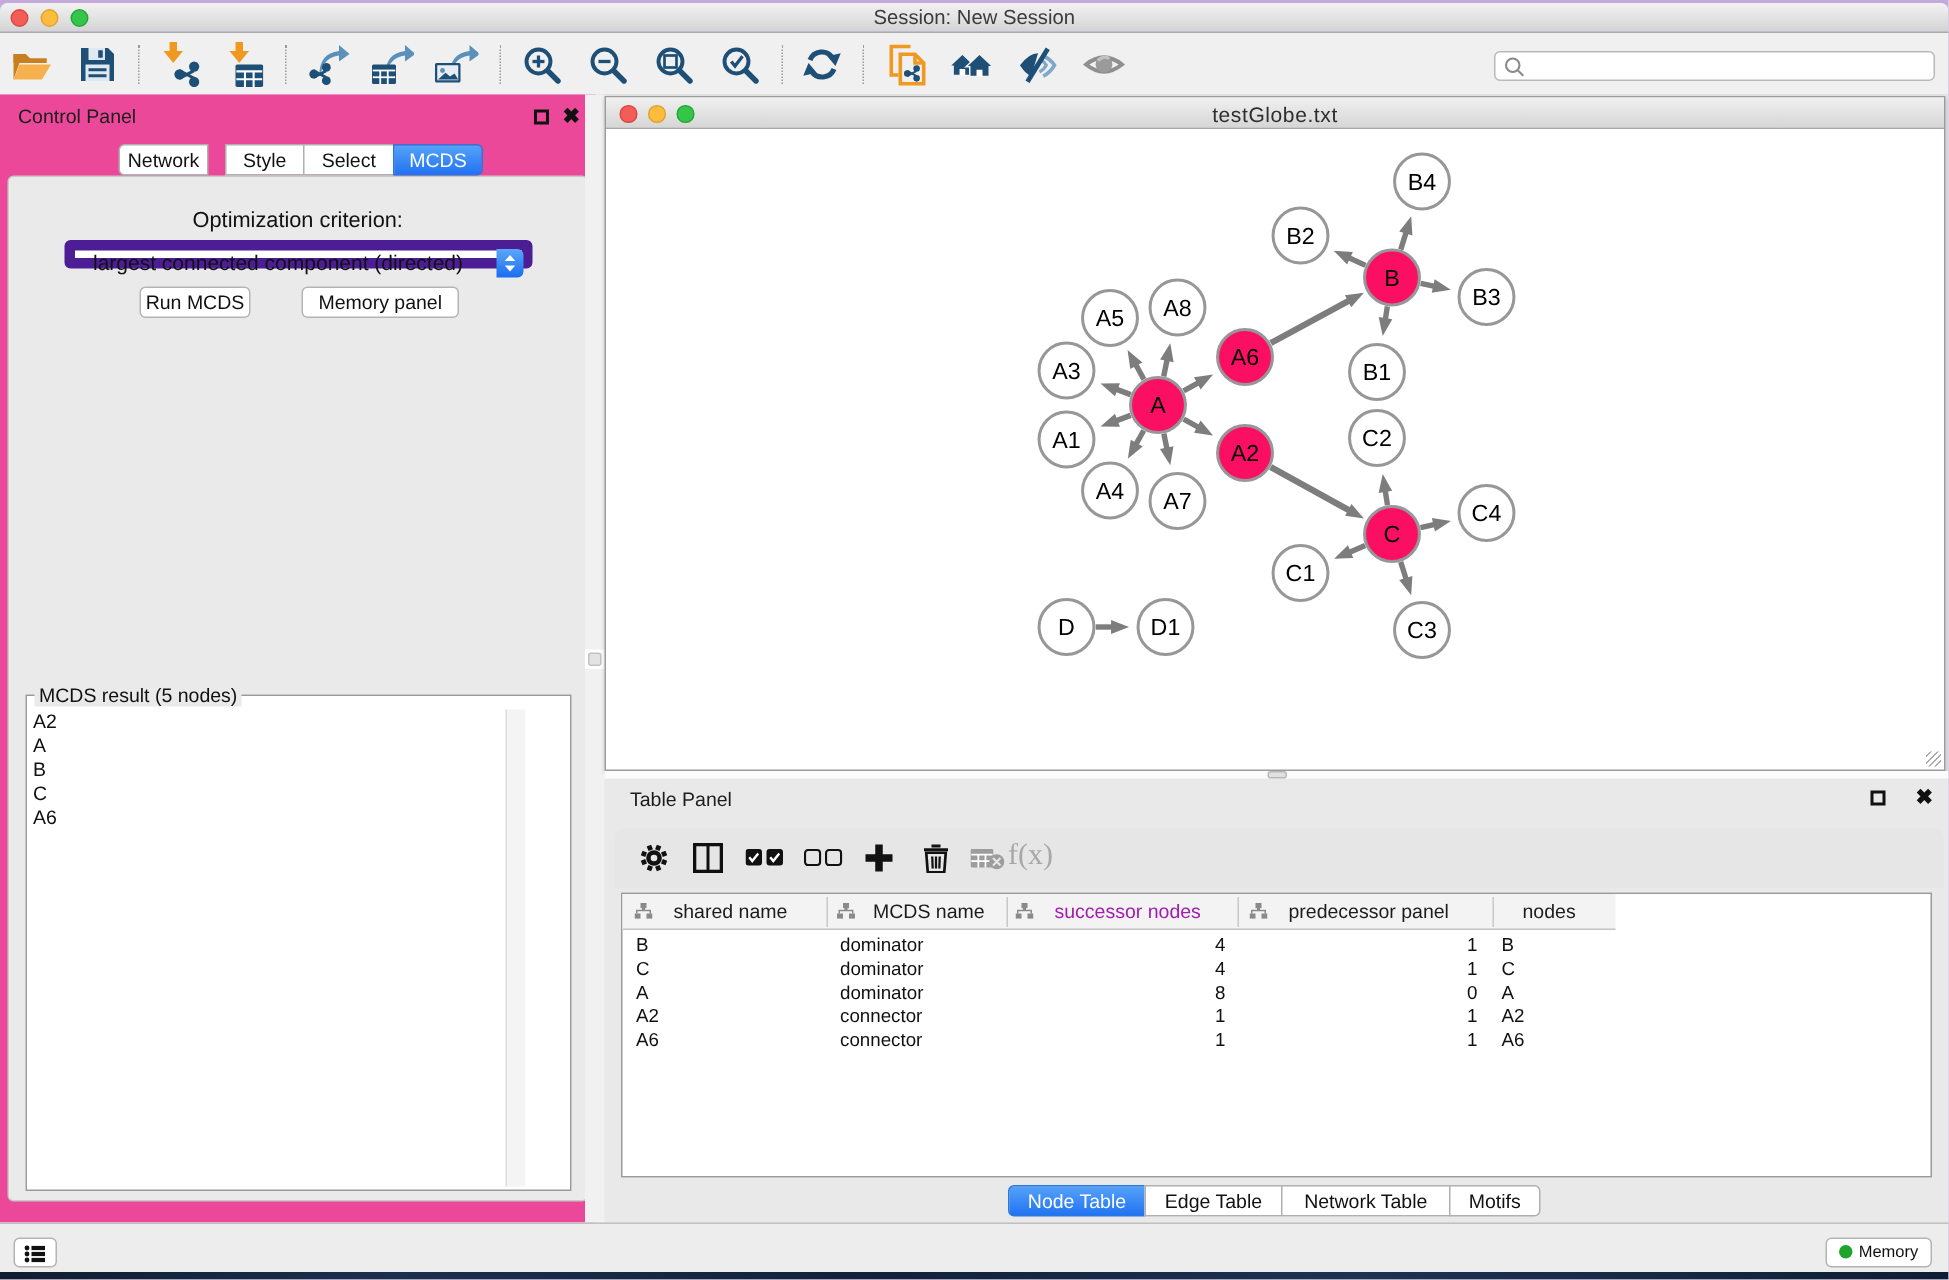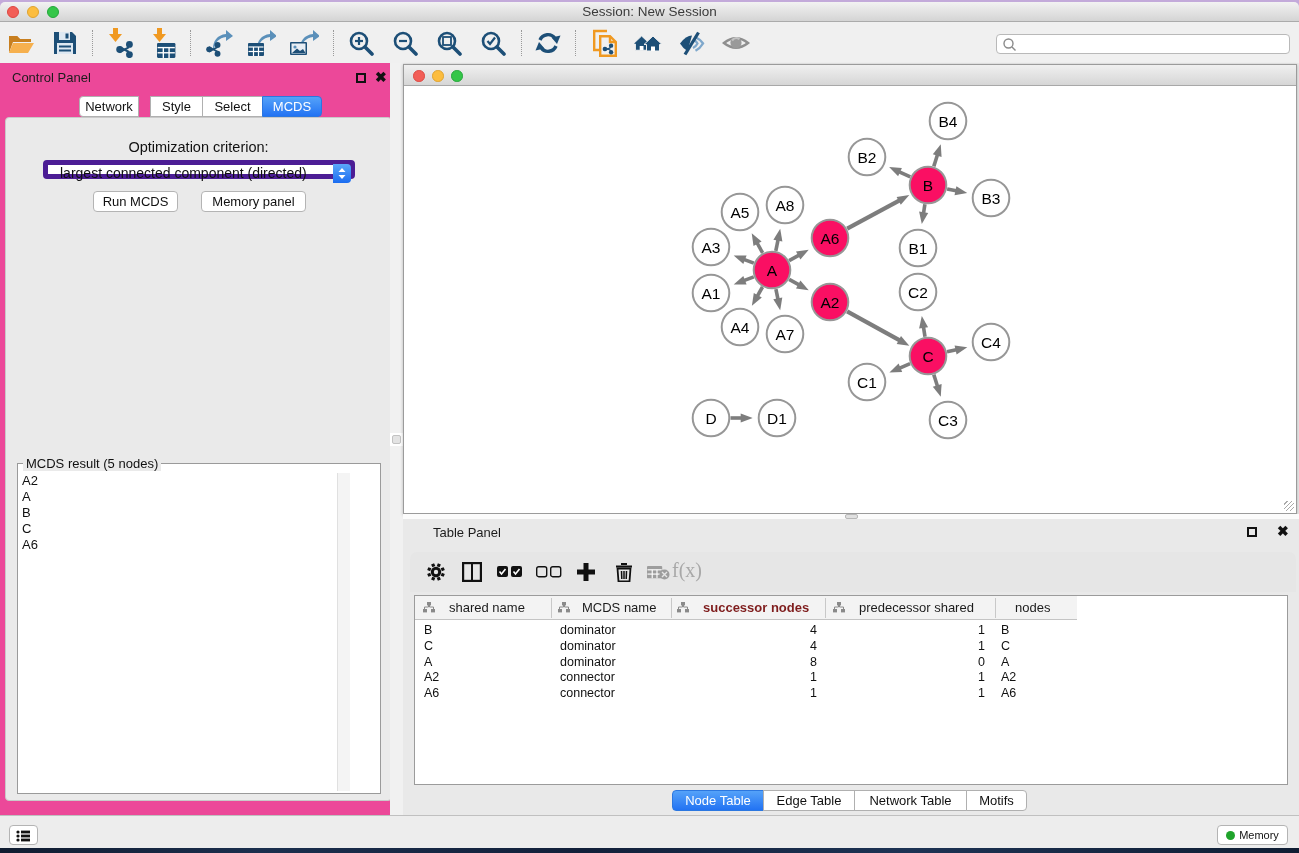--- a/index.html
+++ b/index.html
@@ -15,21 +15,21 @@
 .icon{position:absolute;top:30px;}
 svg text{font-family:"Liberation Sans",sans-serif;}
 
 .cpanel{left:0;top:0;width:397px;height:752px;background:#ec4899;}
 .cp-title{left:12px;top:7px;font-size:13px;color:#1c1c1c;}
 .cp-box{left:5px;top:54px;width:387px;height:684px;border:1px solid #c9c9c9;border-radius:4px;background:#eaeaea;}
 .tab{position:absolute;top:0;height:21px;border:1px solid #b0b0b0;background:#fff;font-size:13px;color:#111;text-align:center;line-height:19px;}
 .tabsel{background:linear-gradient(#55a2f9,#2273f3);color:#fff;border-color:#2b77e0;}
 .btn{position:absolute;background:#fff;border:1px solid #b4b4b4;border-radius:4px;font-size:13px;color:#111;text-align:center;}
 
-.dd{left:43px;top:97px;width:312px;height:19px;background:#fff;border:5px solid #4c1d95;border-radius:4px;font-size:14px;color:#111;}
+.dd{left:43px;top:97px;width:312px;height:19px;background:#fff;border:7px solid #4c1d95;border-radius:4px;font-size:14px;color:#111;}
 .dd-step{position:absolute;right:-1px;top:-1px;width:18px;height:19px;border-radius:0 4px 4px 0;background:linear-gradient(#5ba7fa,#1a6cf0);}
 
 .fieldset{left:17px;top:393px;width:336px;height:345px;}
 .fs-border{position:absolute;left:0;top:7px;width:364px;height:331px;border:1px solid #9a9a9a;background:#fff;}
 .fs-label{position:absolute;left:6px;top:0;background:#eaeaea;padding:0 3px;font-size:13px;color:#111;}
 .fs-list{position:absolute;left:2px;top:17px;width:345px;height:318px;background:#fff;font-size:13px;color:#111;line-height:16px;padding-left:3px;}
 .fs-scroll{position:absolute;right:3px;top:17px;width:13px;height:318px;background:#f4f4f4;border-left:1px solid #e0e0e0;}
 </style></head>
 <body>
 <div class="abs titlebar"></div>
@@ -208,21 +208,21 @@
     <div class="abs tab" style="top:33px;left:202px;width:61px;">Select</div>
     <div class="abs tab tabsel" style="top:33px;left:262px;width:60px;border-radius:0 4px 4px 0;">MCDS</div>
     <div class="abs" style="left:0;top:76px;width:397px;text-align:center;font-size:14.5px;color:#111;">Optimization criterion:</div>
     <div class="abs dd">
         <span style="position:absolute;left:12px;top:0px;">largest connected component (directed)</span>
       <div class="dd-step"><svg width="18" height="19">
             <path d="M9 4 L12.5 8 L5.5 8 Z" fill="#fff"></path>
             <path d="M9 15 L12.5 11 L5.5 11 Z" fill="#fff"></path>
           </svg></div>
     </div>
-    <div class="btn" style="left:93px;top:128px;width:85px;height:21px;line-height:19px;">Run MCDS</div>
+    <div class="btn" style="left:93px;top:128px;width:74px;height:21px;line-height:19px;">Run MCDS</div>
     <div class="btn" style="left:201px;top:128px;width:105px;height:21px;line-height:19px;">Memory panel</div>
     <div class="abs fieldset">
       <div class="fs-border"></div>
       <div class="fs-label">MCDS result (5 nodes)</div>
       <div class="fs-list">A2<br>A<br>B<br>C<br>A6</div>
       <div class="fs-scroll"></div>
     </div>
   </div>
   <div class="abs" style="left:390px;top:0px;width:13px;height:752px;background:#f1f1f1;"></div>
 <div class="abs" style="left:390px;top:370px;width:13px;height:13px;background:#fff;"></div>
@@ -239,20 +239,21 @@
           <circle cx="8" cy="13" r="1.6"></circle>
           <rect x="11" y="11.6" width="9" height="2.8"></rect>
         </g>
       </svg></div>
   <div class="abs btn" style="left:1217px;top:9px;width:71px;height:20px;font-size:11px;line-height:18px;"><span style="display:inline-block;width:9px;height:9px;border-radius:50%;background:#1fa32b;vertical-align:-1px;margin-right:4px;"></span>Memory</div>
 </div>
 <div class="abs darkstrip"></div>
 
 <div class="abs" style="left:403px;top:64px;width:894px;height:450px;background:#fff;border:1px solid #9b9b9b;box-shadow:0 1px 3px rgba(0,0,0,0.25);">
   <div style="position:absolute;left:0;top:0;width:892px;height:21px;background:linear-gradient(#f0f0f0,#d6d6d6);border-bottom:1px solid #a8a8a8;"></div>
+  <div style="position:absolute;left:0;top:3px;width:892px;text-align:center;font-size:14px;letter-spacing:0.4px;color:#2e2e2e;">testGlobe.txt</div>
   <div style="position:absolute;left:9px;top:5px;width:11.5px;height:11.5px;border-radius:50%;background:#f25e57;border:1px solid #dd4741;"></div>
   <div style="position:absolute;left:28px;top:5px;width:11.5px;height:11.5px;border-radius:50%;background:#fcbd3f;border:1px solid #e0a32e;"></div>
   <div style="position:absolute;left:47px;top:5px;width:11.5px;height:11.5px;border-radius:50%;background:#35c649;border:1px solid #24a73a;"></div>
   <svg width="892" height="428" style="position:absolute;left:1px;top:21px">
       <line x1="357.6" y1="166.9" x2="351.6" y2="156.0" stroke="#7d7d7d" stroke-width="3.6"></line>
       <polygon points="346.7,147.3 356.6,155.6 348.5,160.0" fill="#7d7d7d"></polygon>
       <line x1="370.8" y1="164.9" x2="373.3" y2="152.6" stroke="#7d7d7d" stroke-width="3.6"></line>
       <polygon points="375.2,142.8 377.4,155.5 368.4,153.7" fill="#7d7d7d"></polygon>
       <line x1="348.8" y1="177.1" x2="338.1" y2="173.1" stroke="#7d7d7d" stroke-width="3.6"></line>
       <polygon points="328.7,169.6 341.6,169.5 338.3,178.1" fill="#7d7d7d"></polygon>
@@ -331,21 +332,21 @@
       <circle cx="372" cy="332" r="18.3" fill="#ffffff" stroke="#979797" stroke-width="2"></circle>
       <text x="372" y="337.5" text-anchor="middle" font-size="15.5" fill="#000">D1</text>
     </svg>
   <div style="position:absolute;right:2px;bottom:2px;width:10px;height:10px;background:
   repeating-linear-gradient(135deg,transparent 0 2px,#aaa 2px 3px);"></div>
 </div>
 <div class="abs" style="left:403px;top:514px;width:896px;height:5px;background:#fbfbfb;"></div>
 <div class="abs" style="left:845px;top:513.5px;width:13px;height:5.5px;background:#e0e0e0;border:1px solid #b8b8b8;border-radius:2px;"></div>
 
 <div class="abs" style="left:404px;top:520px;width:895px;height:295px;">
-  <div style="position:absolute;left:29px;top:5px;font-size:13px;color:#1c1c1c;">Table Panel</div>
+  <div style="position:absolute;left:16px;top:5px;font-size:13px;color:#1c1c1c;">Table Panel</div>
   <div style="position:absolute;left:843px;top:7px;width:10px;height:10px;border:2px solid #111;"></div>
   <div style="position:absolute;left:873px;top:3px;font-size:14px;font-weight:bold;color:#111;">✖</div>
   <div style="position:absolute;left:6px;top:32px;width:886px;height:40px;background:#e6e6e6;border-radius:7px 7px 0 0;" id="ttoolbar">
       <svg style="position:absolute;left:17px;top:11px" width="18" height="18" viewBox="0 0 18 18">
         <g fill="#111">
           <circle cx="9" cy="9" r="5.2"></circle>
           <circle cx="9" cy="9" r="2.2" fill="#e6e6e6"></circle>
           <rect x="14.14" y="10.19" width="3.2" height="3.2" transform="rotate(22 15.74 11.79)"></rect>
           <rect x="10.19" y="14.14" width="3.2" height="3.2" transform="rotate(68 11.79 15.74)"></rect>
           <rect x="4.61" y="14.14" width="3.2" height="3.2" transform="rotate(112 6.21 15.74)"></rect>
@@ -430,30 +431,30 @@
       </svg>
       <div style="position:absolute;left:167px;top:4px;font-size:13px;color:#1c1c1c;">MCDS name</div>
       <svg style="position:absolute;left:262px;top:6px" width="12" height="11">
         <g transform="translate(0,0)" fill="#8a8a8a">
           <rect x="4" y="0" width="4" height="3.4"></rect>
           <rect x="0" y="7" width="4" height="3.4"></rect>
           <rect x="8" y="7" width="4" height="3.4"></rect>
           <path d="M5.5 3 L5.5 5 L1.5 5 L1.5 7 M6.5 3 L6.5 5 L10.5 5 L10.5 7" stroke="#8a8a8a" stroke-width="1" fill="none"></path>
         </g>
       </svg>
-      <div style="position:absolute;left:288px;top:4px;font-size:13px;color:#7f1d1d;font-weight:bold;">successor nodes</div>
+      <div style="position:absolute;left:288px;top:4px;font-size:13px;color:#a21caf;">successor nodes</div>
       <svg style="position:absolute;left:418px;top:6px" width="12" height="11">
         <g transform="translate(0,0)" fill="#8a8a8a">
           <rect x="4" y="0" width="4" height="3.4"></rect>
           <rect x="0" y="7" width="4" height="3.4"></rect>
           <rect x="8" y="7" width="4" height="3.4"></rect>
           <path d="M5.5 3 L5.5 5 L1.5 5 L1.5 7 M6.5 3 L6.5 5 L10.5 5 L10.5 7" stroke="#8a8a8a" stroke-width="1" fill="none"></path>
         </g>
       </svg>
-      <div style="position:absolute;left:444px;top:4px;font-size:13px;color:#1c1c1c;">predecessor shared</div>
+      <div style="position:absolute;left:444px;top:4px;font-size:13px;color:#1c1c1c;">predecessor panel</div>
       <div style="position:absolute;left:600px;top:4px;font-size:13px;color:#1c1c1c;">nodes</div>
     <div style="position:absolute;left:9px;top:27px;font-size:12.5px;color:#111;">B</div>
       <div style="position:absolute;left:145px;top:27px;font-size:12.5px;color:#111;">dominator</div>
       <div style="position:absolute;left:300px;top:27px;width:102px;text-align:right;font-size:12.5px;color:#111;">4</div>
       <div style="position:absolute;left:460px;top:27px;width:110px;text-align:right;font-size:12.5px;color:#111;">1</div>
       <div style="position:absolute;left:586px;top:27px;font-size:12.5px;color:#111;">B</div>
       <div style="position:absolute;left:9px;top:42.8px;font-size:12.5px;color:#111;">C</div>
       <div style="position:absolute;left:145px;top:42.8px;font-size:12.5px;color:#111;">dominator</div>
       <div style="position:absolute;left:300px;top:42.8px;width:102px;text-align:right;font-size:12.5px;color:#111;">4</div>
       <div style="position:absolute;left:460px;top:42.8px;width:110px;text-align:right;font-size:12.5px;color:#111;">1</div>

